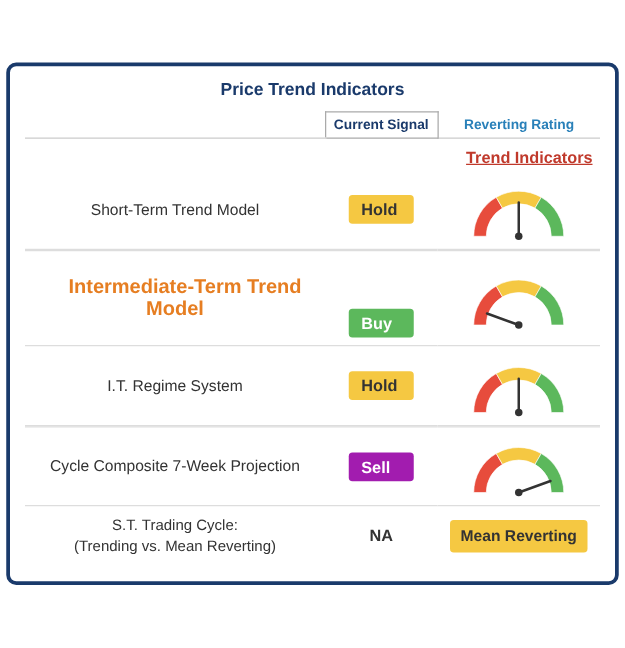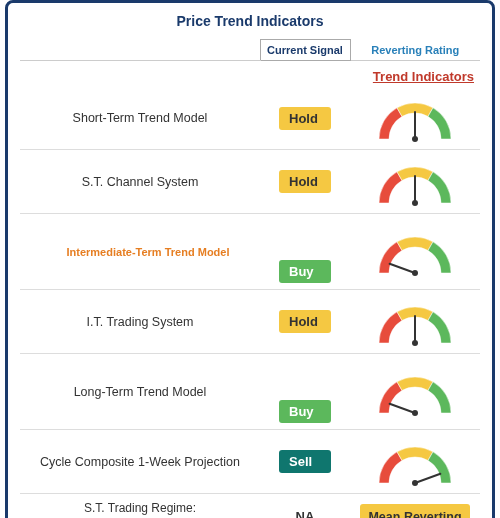--- a/index.html
+++ b/index.html
@@ -68,35 +68,35 @@
     }
     .label-link {
       color: #c0392b;
       font-weight: bold;
       text-decoration: underline;
       font-size: 13px;
     }
     .label-orange {
       color: #e67e22;
       font-weight: bold;
-      font-size: 11px;
+      font-size: 16px;
       margin-left: 16px;
     }
     .signal-badge {
       display: inline-block;
       padding: 4px 10px;
       border-radius: 3px;
       font-weight: bold;
       font-size: 13px;
       min-width: 52px;
       text-align: left;
     }
     .badge-hold { background: #f5c842; color: #333; }
     .badge-buy  { background: #5cb85c; color: #fff; margin-top: 40px; }
-    .badge-sell { background: #0f766e; color: #fff; }
+    .badge-sell { background: #a21caf; color: #fff; }
     .badge-na   { color: #333; font-weight: bold; font-size: 13px; }
     .mean-rev-badge {
       display: inline-block;
       background: #f5c842;
       color: #333;
       font-weight: bold;
       font-size: 12.5px;
       padding: 6px 8px;
       border-radius: 3px;
       min-width: 110px;
@@ -161,102 +161,68 @@
     <path d="M 63 14.823085463760208 A 36 36 0 0 1 81 46 L 71 46 A 26 26 0 0 0 58 23.483339501604593 Z" fill="#5cb85c" stroke="white" stroke-width="0.5"></path>
     <line x1="45" y1="46" x2="45" y2="19" stroke="#333" stroke-width="2" stroke-linecap="round"></line>
     <circle cx="45" cy="46" r="3" fill="#333"></circle>
   </svg>
             </div>
     </td>
   </tr>
         <tr class="divider-row">
           <td colspan="3"></td>
         </tr>
-        <tr class="data-row">
-    <td class="label-cell"><span>S.T. Channel System</span></td>
+        <tr class="divider-row">
+          <td colspan="3"></td>
+        </tr>
+        <tr class="data-row">
+    <td class="label-cell"><span class="label-orange">Intermediate-Term Trend Model</span></td>
+    <td class="signal-cell">
+      <span class="signal-badge badge-buy">Buy</span>
+    </td>
+    <td class="rating-cell">
+      <div class="gauge-wrap">
+              <svg width="90" height="50" viewBox="0 0 90 50">
+    <path d="M 9 45.99999999999999 A 36 36 0 0 1 26.999999999999993 14.823085463760215 L 31.999999999999993 23.4833395016046 A 26 26 0 0 0 19 46 Z" fill="#e74c3c" stroke="white" stroke-width="0.5"></path>
+    <path d="M 26.999999999999993 14.823085463760215 A 36 36 0 0 1 63 14.823085463760208 L 58 23.483339501604593 A 26 26 0 0 0 31.999999999999993 23.4833395016046 Z" fill="#f5c842" stroke="white" stroke-width="0.5"></path>
+    <path d="M 63 14.823085463760208 A 36 36 0 0 1 81 46 L 71 46 A 26 26 0 0 0 58 23.483339501604593 Z" fill="#5cb85c" stroke="white" stroke-width="0.5"></path>
+    <line x1="45" y1="46" x2="19.628299238780475" y2="36.76545613020694" stroke="#333" stroke-width="2" stroke-linecap="round"></line>
+    <circle cx="45" cy="46" r="3" fill="#333"></circle>
+  </svg>
+            </div>
+    </td>
+  </tr>
+        <tr class="divider-row">
+          <td colspan="3"></td>
+        </tr>
+        <tr class="data-row">
+    <td class="label-cell"><span>I.T. Regime System</span></td>
     <td class="signal-cell">
       <span class="signal-badge badge-hold">Hold</span>
     </td>
     <td class="rating-cell">
       <div class="gauge-wrap">
               <svg width="90" height="50" viewBox="0 0 90 50">
     <path d="M 9 45.99999999999999 A 36 36 0 0 1 26.999999999999993 14.823085463760215 L 31.999999999999993 23.4833395016046 A 26 26 0 0 0 19 46 Z" fill="#e74c3c" stroke="white" stroke-width="0.5"></path>
     <path d="M 26.999999999999993 14.823085463760215 A 36 36 0 0 1 63 14.823085463760208 L 58 23.483339501604593 A 26 26 0 0 0 31.999999999999993 23.4833395016046 Z" fill="#f5c842" stroke="white" stroke-width="0.5"></path>
     <path d="M 63 14.823085463760208 A 36 36 0 0 1 81 46 L 71 46 A 26 26 0 0 0 58 23.483339501604593 Z" fill="#5cb85c" stroke="white" stroke-width="0.5"></path>
     <line x1="45" y1="46" x2="45" y2="19" stroke="#333" stroke-width="2" stroke-linecap="round"></line>
     <circle cx="45" cy="46" r="3" fill="#333"></circle>
   </svg>
             </div>
     </td>
   </tr>
         <tr class="divider-row">
           <td colspan="3"></td>
         </tr>
-        <tr class="data-row">
-    <td class="label-cell"><span class="label-orange">Intermediate-Term Trend Model</span></td>
-    <td class="signal-cell">
-      <span class="signal-badge badge-buy">Buy</span>
-    </td>
-    <td class="rating-cell">
-      <div class="gauge-wrap">
-              <svg width="90" height="50" viewBox="0 0 90 50">
-    <path d="M 9 45.99999999999999 A 36 36 0 0 1 26.999999999999993 14.823085463760215 L 31.999999999999993 23.4833395016046 A 26 26 0 0 0 19 46 Z" fill="#e74c3c" stroke="white" stroke-width="0.5"></path>
-    <path d="M 26.999999999999993 14.823085463760215 A 36 36 0 0 1 63 14.823085463760208 L 58 23.483339501604593 A 26 26 0 0 0 31.999999999999993 23.4833395016046 Z" fill="#f5c842" stroke="white" stroke-width="0.5"></path>
-    <path d="M 63 14.823085463760208 A 36 36 0 0 1 81 46 L 71 46 A 26 26 0 0 0 58 23.483339501604593 Z" fill="#5cb85c" stroke="white" stroke-width="0.5"></path>
-    <line x1="45" y1="46" x2="19.628299238780475" y2="36.76545613020694" stroke="#333" stroke-width="2" stroke-linecap="round"></line>
-    <circle cx="45" cy="46" r="3" fill="#333"></circle>
-  </svg>
-            </div>
-    </td>
-  </tr>
-        <tr class="divider-row">
-          <td colspan="3"></td>
-        </tr>
-        <tr class="data-row">
-    <td class="label-cell"><span>I.T. Trading System</span></td>
-    <td class="signal-cell">
-      <span class="signal-badge badge-hold">Hold</span>
-    </td>
-    <td class="rating-cell">
-      <div class="gauge-wrap">
-              <svg width="90" height="50" viewBox="0 0 90 50">
-    <path d="M 9 45.99999999999999 A 36 36 0 0 1 26.999999999999993 14.823085463760215 L 31.999999999999993 23.4833395016046 A 26 26 0 0 0 19 46 Z" fill="#e74c3c" stroke="white" stroke-width="0.5"></path>
-    <path d="M 26.999999999999993 14.823085463760215 A 36 36 0 0 1 63 14.823085463760208 L 58 23.483339501604593 A 26 26 0 0 0 31.999999999999993 23.4833395016046 Z" fill="#f5c842" stroke="white" stroke-width="0.5"></path>
-    <path d="M 63 14.823085463760208 A 36 36 0 0 1 81 46 L 71 46 A 26 26 0 0 0 58 23.483339501604593 Z" fill="#5cb85c" stroke="white" stroke-width="0.5"></path>
-    <line x1="45" y1="46" x2="45" y2="19" stroke="#333" stroke-width="2" stroke-linecap="round"></line>
-    <circle cx="45" cy="46" r="3" fill="#333"></circle>
-  </svg>
-            </div>
-    </td>
-  </tr>
-        <tr class="divider-row">
-          <td colspan="3"></td>
-        </tr>
-        <tr class="data-row">
-    <td class="label-cell"><span>Long-Term Trend Model</span></td>
-    <td class="signal-cell">
-      <span class="signal-badge badge-buy">Buy</span>
-    </td>
-    <td class="rating-cell">
-      <div class="gauge-wrap">
-              <svg width="90" height="50" viewBox="0 0 90 50">
-    <path d="M 9 45.99999999999999 A 36 36 0 0 1 26.999999999999993 14.823085463760215 L 31.999999999999993 23.4833395016046 A 26 26 0 0 0 19 46 Z" fill="#e74c3c" stroke="white" stroke-width="0.5"></path>
-    <path d="M 26.999999999999993 14.823085463760215 A 36 36 0 0 1 63 14.823085463760208 L 58 23.483339501604593 A 26 26 0 0 0 31.999999999999993 23.4833395016046 Z" fill="#f5c842" stroke="white" stroke-width="0.5"></path>
-    <path d="M 63 14.823085463760208 A 36 36 0 0 1 81 46 L 71 46 A 26 26 0 0 0 58 23.483339501604593 Z" fill="#5cb85c" stroke="white" stroke-width="0.5"></path>
-    <line x1="45" y1="46" x2="19.628299238780475" y2="36.76545613020694" stroke="#333" stroke-width="2" stroke-linecap="round"></line>
-    <circle cx="45" cy="46" r="3" fill="#333"></circle>
-  </svg>
-            </div>
-    </td>
-  </tr>
-        <tr class="divider-row">
-          <td colspan="3"></td>
-        </tr>
-        <tr class="data-row">
-    <td class="label-cell"><span>Cycle Composite 1-Week Projection</span></td>
+        <tr class="divider-row">
+          <td colspan="3"></td>
+        </tr>
+        <tr class="data-row">
+    <td class="label-cell"><span>Cycle Composite 7-Week Projection</span></td>
     <td class="signal-cell">
       <span class="signal-badge badge-sell">Sell</span>
     </td>
     <td class="rating-cell">
       <div class="gauge-wrap">
               <svg width="90" height="50" viewBox="0 0 90 50">
     <path d="M 9 45.99999999999999 A 36 36 0 0 1 26.999999999999993 14.823085463760215 L 31.999999999999993 23.4833395016046 A 26 26 0 0 0 19 46 Z" fill="#e74c3c" stroke="white" stroke-width="0.5"></path>
     <path d="M 26.999999999999993 14.823085463760215 A 36 36 0 0 1 63 14.823085463760208 L 58 23.483339501604593 A 26 26 0 0 0 31.999999999999993 23.4833395016046 Z" fill="#f5c842" stroke="white" stroke-width="0.5"></path>
     <path d="M 63 14.823085463760208 A 36 36 0 0 1 81 46 L 71 46 A 26 26 0 0 0 58 23.483339501604593 Z" fill="#5cb85c" stroke="white" stroke-width="0.5"></path>
     <line x1="45" y1="46" x2="70.37170076121953" y2="36.76545613020694" stroke="#333" stroke-width="2" stroke-linecap="round"></line>
@@ -264,21 +230,21 @@
   </svg>
             </div>
     </td>
   </tr>
         <tr class="divider-row">
           <td colspan="3"></td>
         </tr>
         <tr class="data-row">
     <td class="label-cell">
       <div class="label-multiline">
-        <div>S.T. Trading Regime:</div>
+        <div>S.T. Trading Cycle:</div>
         <div>(Trending vs. Mean Reverting)</div>
       </div>
     </td>
     <td class="signal-cell">
       <span class="badge-na">NA</span>
     </td>
     <td class="rating-cell">
       <span class="mean-rev-badge">Mean Reverting</span>
     </td>
   </tr>

